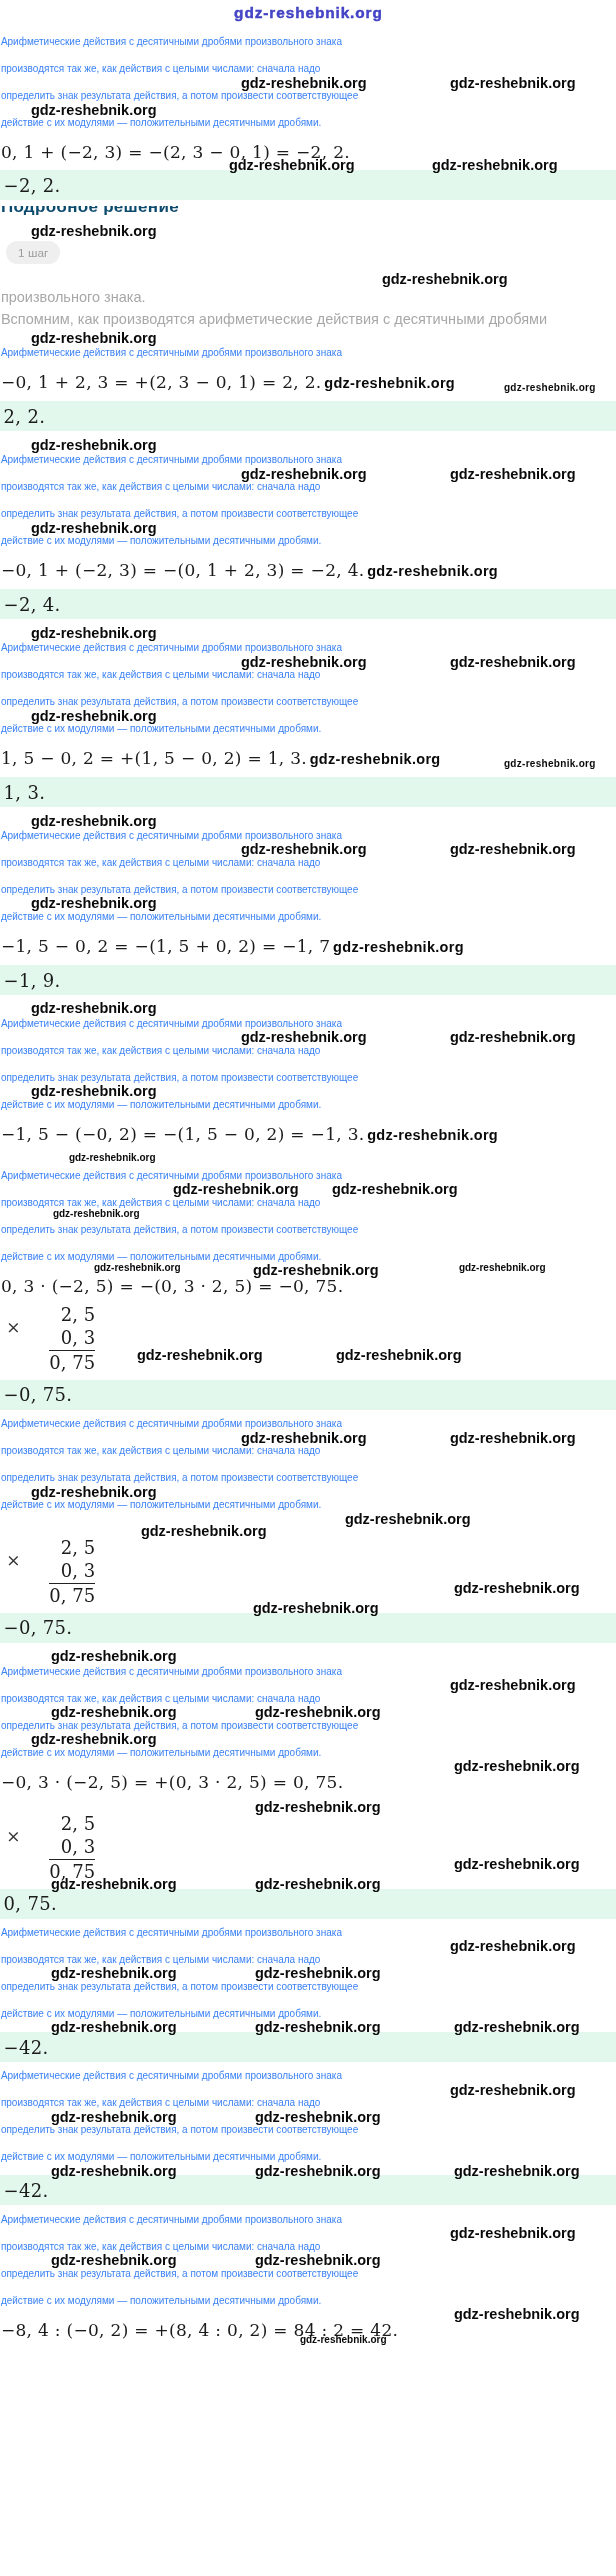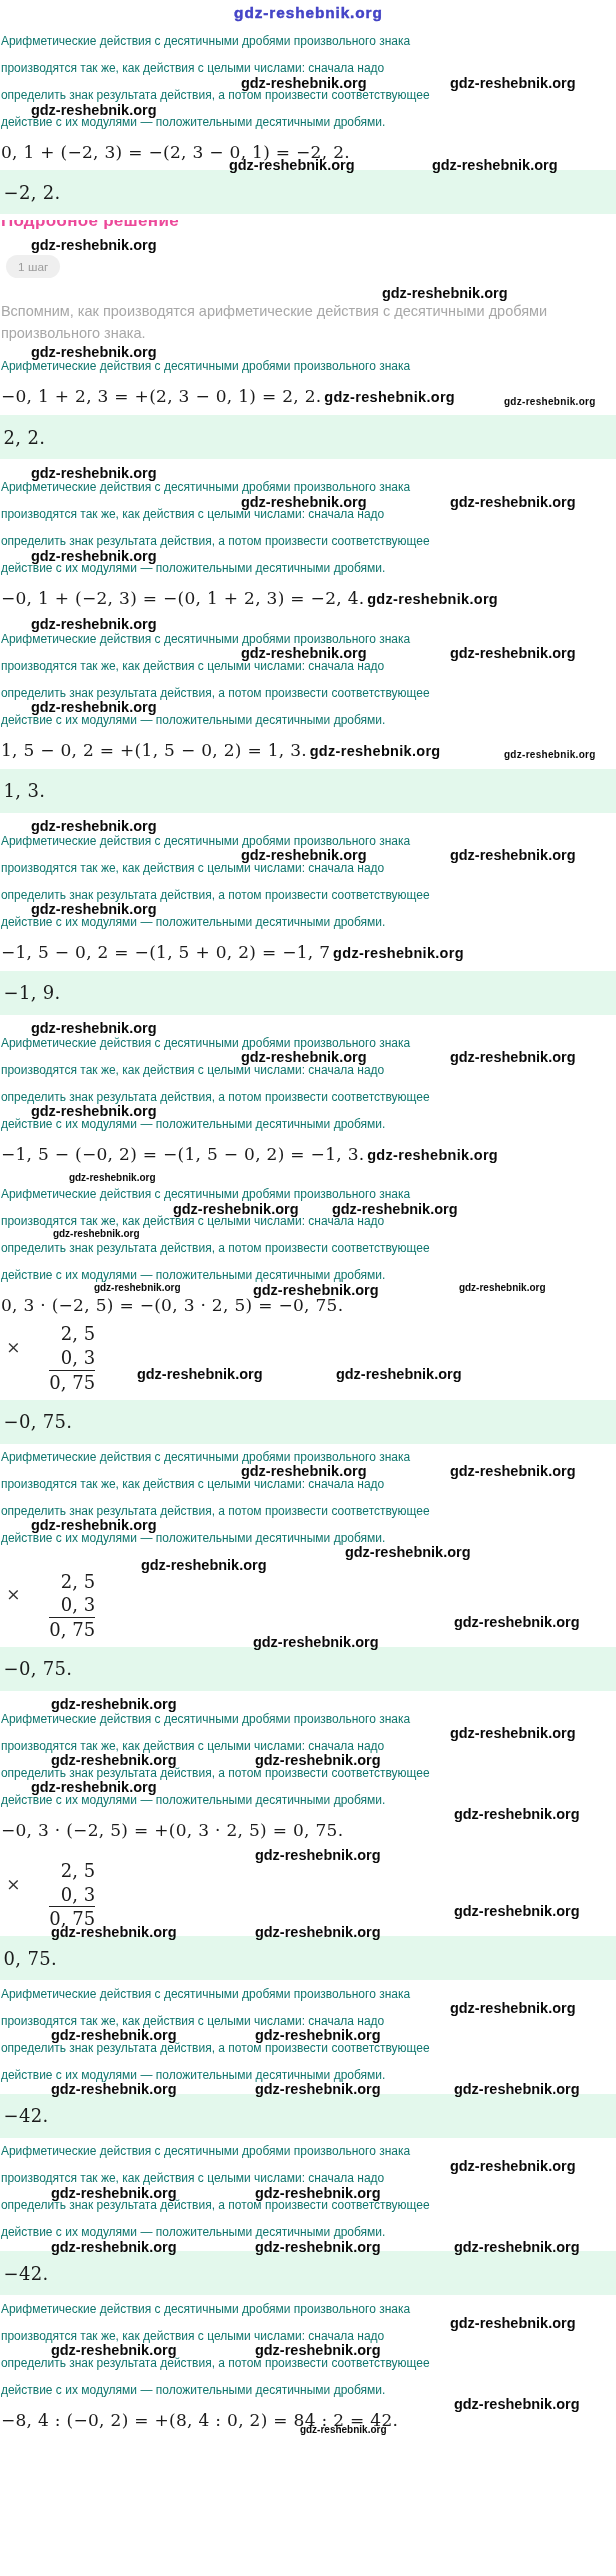--- a/index.html
+++ b/index.html
@@ -5,46 +5,46 @@
   html,body{margin:0;padding:0;}
   body{
     width:616px;height:2576px;overflow:hidden;background:#ffffff;
     padding:1.8px 0 0 0.9px;box-sizing:border-box;
     font-family:"Liberation Sans",sans-serif;
   }
   .brand{
     text-align:center;font-weight:700;font-size:15.4px;color:#4646cc;
     letter-spacing:0.9px;margin:2.7px 0 11px;-webkit-text-stroke:0.4px #3737b8;
   }
-  .p{font-size:12px;line-height:17px;color:#0f766e;margin:0 0 10px;}
+  .p{font-size:10px;line-height:17px;color:#3b82f6;margin:0 0 10px;}
   .gray{font-size:14.5px;line-height:22px;color:#a8a8a8;margin:0;}
   .wm-row{position:relative;height:14.5px;margin:0;}
   .wm-row.tuck{height:0;overflow:visible;}
   .wm-row.mid{height:9px;}
   .wm{
     font-family:"Liberation Sans",sans-serif;font-weight:700;font-size:14.5px;
     color:#0a0a0a;white-space:nowrap;
   }
   .wm-row .wm{position:absolute;top:0;}
   .wm-row.tuck .wm{top:-12.7px;}
   .wm.sm{font-size:10px;}
   .eq{
     position:relative;font-family:"DejaVu Serif",serif;font-size:17px;
     line-height:23.6px;color:#1b1b1b;margin:2.7px 0 4.5px;letter-spacing:0.3px;
   }
   .eq .wm.inline{position:static;margin-left:2.7px;}
   .eq .wm.abs{position:absolute;top:4.5px;}
   .ans{
-    background:#e3f8ec;height:44px;margin:5.4px 0 5.4px -0.9px;padding-left:3.6px;
+    background:#e3f8ec;height:30px;margin:5.4px 0 5.4px -0.9px;padding-left:3.6px;
     display:flex;align-items:center;
     font-family:"DejaVu Serif",serif;font-size:18px;color:#1b1b1b;letter-spacing:0.3px;
   }
   .h2clip{height:11.8px;overflow:hidden;margin:1.8px 0 5.4px;}
   .h2{
-    font-weight:700;font-size:17px;color:#ec4899;margin-top:-9px;letter-spacing:0.3px;
+    font-weight:700;font-size:17px;color:#0c4a6e;margin-top:-9px;letter-spacing:0.3px;
   }
   .badge-row{margin:3.6px 0 7.3px 5.4px;}
   .badge{
     display:inline-block;background:#efefef;color:#9c9c9c;font-size:11.8px;
     padding:4.5px 11.8px;border-radius:12.7px;
   }
   .mult-wrap{position:relative;margin:3.6px 0 5.4px;}
   .mult{display:flex;margin-left:5.4px;font-family:"DejaVu Serif",serif;font-size:18px;color:#1b1b1b;}
   .mult-sign{margin-right:23.6px;margin-top:14.5px;font-size:17px;color:#333;}
   .mult-col{display:flex;flex-direction:column;align-items:flex-end;min-width:51px;}
@@ -79,22 +79,22 @@
     <div class="h2clip">
       <div class="h2">Подробное решение</div>
     </div>
     <div class="wm-row">
       <span class="wm lg" style="left: 30px;">gdz-reshebnik.org</span>
     </div>
     <div class="badge-row"><span class="badge">1 шаг</span></div>
     <div class="wm-row">
       <span class="wm lg" style="left: 381px;">gdz-reshebnik.org</span>
     </div>
+    <div class="gray">произвольного знака.</div>
     <div class="gray">Вспомним, как производятся арифметические действия с десятичными дробями</div>
-    <div class="gray">произвольного знака.</div>
     <div class="wm-row">
       <span class="wm lg" style="left: 30px;">gdz-reshebnik.org</span>
     </div>
     <div class="p">Арифметические действия с десятичными дробями произвольного знака</div>
     <div class="eq"><span class="eq-text">−0, 1 + 2, 3 = +(2, 3 − 0, 1) = 2, 2.</span><span class="wm inline">gdz-reshebnik.org</span><span class="wm sm abs" style="left: 503px;">gdz-reshebnik.org</span></div>
     <div class="ans">
       <span class="ans-text">2, 2.</span>
     </div>
     <div class="wm-row">
       <span class="wm lg" style="left: 30px;">gdz-reshebnik.org</span>
@@ -104,20 +104,23 @@
       <span class="wm lg" style="left: 240px;">gdz-reshebnik.org</span>
       <span class="wm lg" style="left: 449px;">gdz-reshebnik.org</span>
     </div>
     <div class="p">производятся так же, как действия с целыми числами: сначала надо</div>
     <div class="p">определить знак результата действия, а потом произвести соответствующее</div>
     <div class="wm-row tuck">
       <span class="wm lg" style="left: 30px;">gdz-reshebnik.org</span>
     </div>
     <div class="p">действие с их модулями — положительными десятичными дробями.</div>
     <div class="eq"><span class="eq-text">−0, 1 + (−2, 3) = −(0, 1 + 2, 3) = −2, 4.</span><span class="wm inline">gdz-reshebnik.org</span></div>
+    <div class="ans">
+      <span class="ans-text">−2, 4.</span>
+    </div>
     <div class="wm-row">
       <span class="wm lg" style="left: 30px;">gdz-reshebnik.org</span>
     </div>
     <div class="p">Арифметические действия с десятичными дробями произвольного знака</div>
     <div class="wm-row tuck">
       <span class="wm lg" style="left: 240px;">gdz-reshebnik.org</span>
       <span class="wm lg" style="left: 449px;">gdz-reshebnik.org</span>
     </div>
     <div class="p">производятся так же, как действия с целыми числами: сначала надо</div>
     <div class="p">определить знак результата действия, а потом произвести соответствующее</div>

